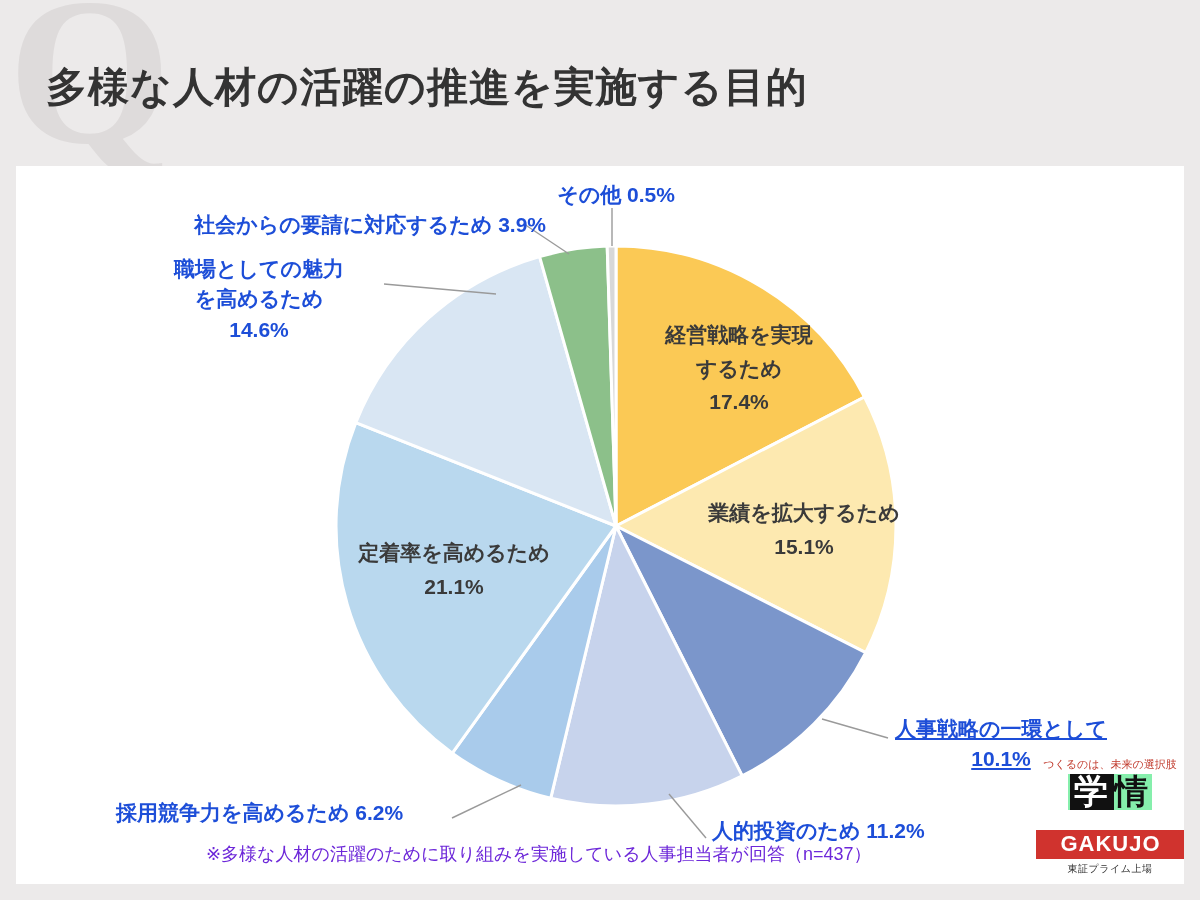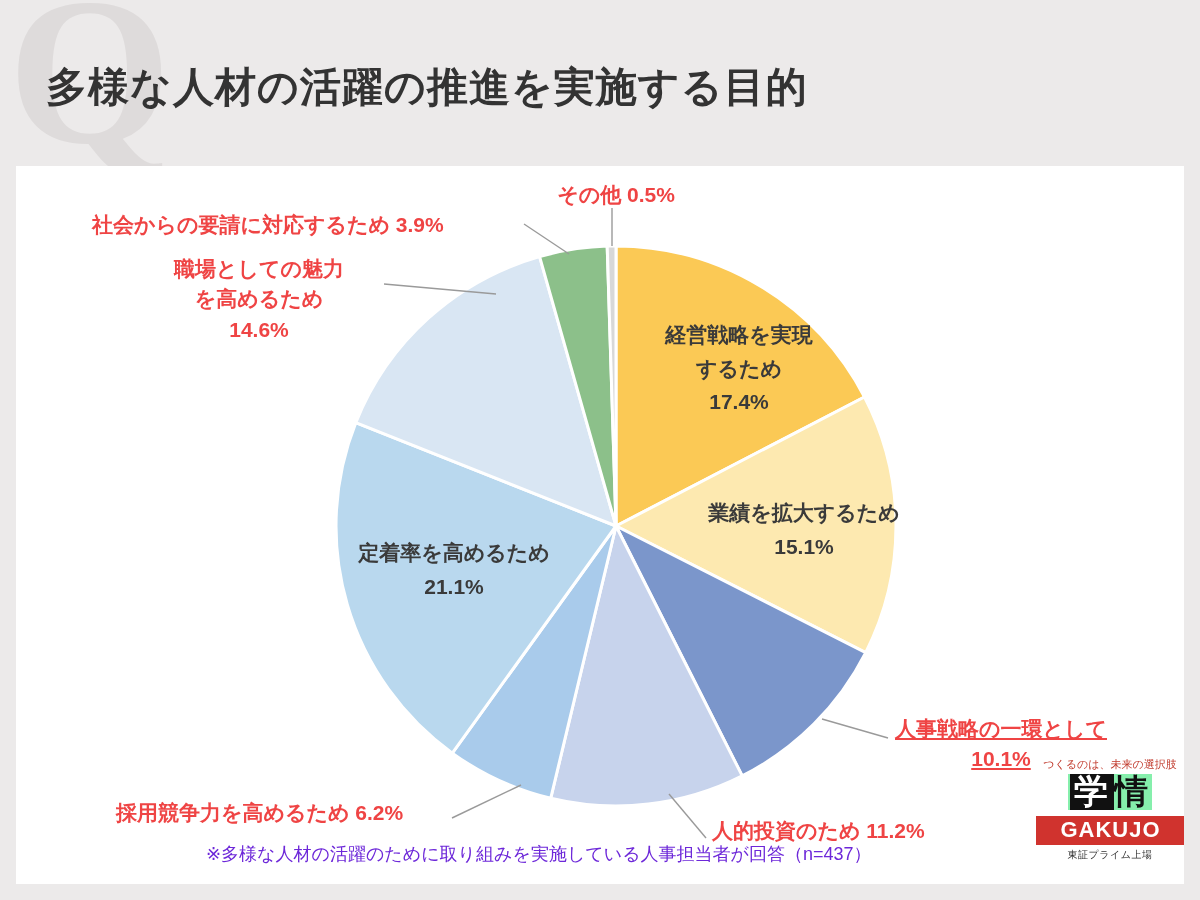--- a/index.html
+++ b/index.html
@@ -67,21 +67,21 @@
     position: absolute;
     left: 0;
     top: 0;
   }
 
   
   .lbl {
     position: absolute;
     font-size: 21px;
     font-weight: 700;
-    color: #ef4444;
+    color: #1d4ed8;
     line-height: 1.45;
     white-space: nowrap;
   }
   .lbl.c { text-align: center; }
   .lbl.l { text-align: left; }
 
   
   .ilbl {
     position: absolute;
     font-size: 21px;
@@ -136,21 +136,21 @@
     color: #ffffff;
     padding: 0 4px;
   }
   .logo-en {
     background: #d0332e;
     color: #ffffff;
     font-size: 22px;
     font-weight: 700;
     letter-spacing: 1px;
     padding: 1px 0 2px 1px;
-    margin-top: 6px;
+    margin-top: 20px;
   }
   .logo-sub {
     font-size: 10px;
     color: #333333;
     margin-top: 3px;
     letter-spacing: 0.5px;
     white-space: nowrap;
   }
 </style>
 </head>
@@ -216,21 +216,21 @@
     <div class="ilbl" style="left:300px; top:370px; width:260px;">
       <div>定着率を高めるため</div>
       <div>21.1%</div>
     </div>
 
     <div class="lbl c" style="left:450px; top:14px; width:300px;">
       <span>その他</span>
       <span>0.5%</span>
     </div>
 
-    <div class="lbl l" style="left:76px; top:44px; width:430px;">
+    <div class="lbl l" style="left:100px; top:44px; width:430px;text-align:right;">
       <span>社会からの要請に対応するため 3.9%</span>
     </div>
 
     <div class="lbl c" style="left:118px; top:88px; width:250px;">
       <div>職場としての魅力</div>
       <div>を高めるため</div>
       <div>14.6%</div>
     </div>
 
     <div class="lbl l" style="left:100px; top:632px; width:340px;">

